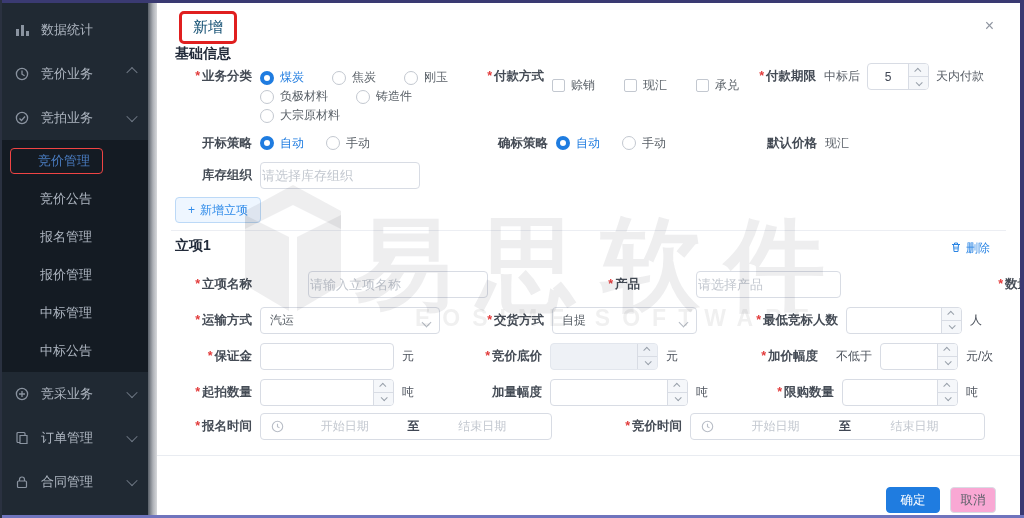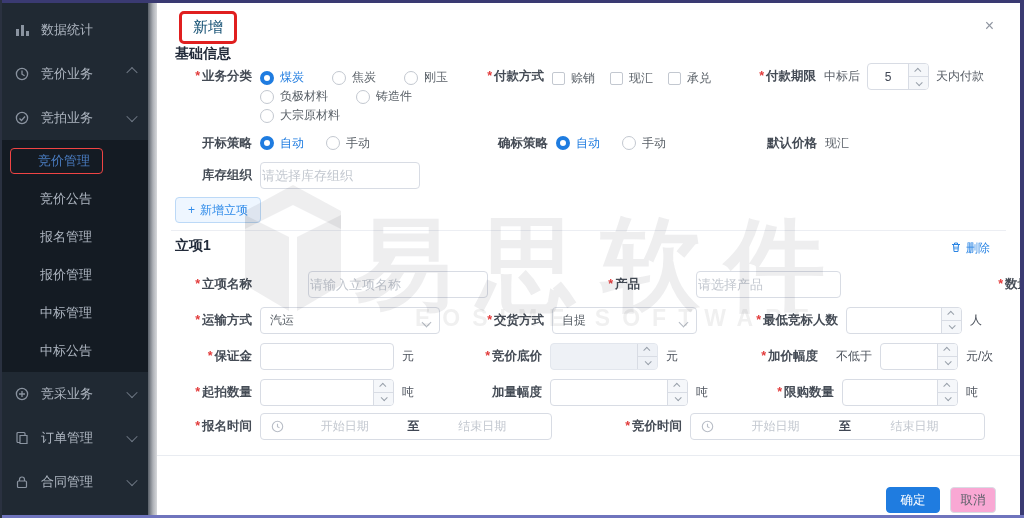--- a/index.html
+++ b/index.html
@@ -60,21 +60,21 @@
   .rad{width:14px;height:14px;border-radius:50%;border:1px solid #c3c8d0;background:#fff;flex:none;display:inline-block;}
   .rad.on{border:4.5px solid #1f7ce0;}
   .opt{display:inline-flex;align-items:center;gap:6px;cursor:pointer;color:#5a6168;}
   .opt.on-lbl{color:#1f7ce0;}
   .cb{width:13px;height:13px;border:1px solid #c3c8d0;border-radius:2px;background:#fff;flex:none;display:inline-block;}
 
   .r1{top:64px;height:48px;align-items:flex-start;}
   .radio-stack{width:218px;display:flex;flex-direction:column;gap:2px;margin-top:2px;}
   .radio-line{display:flex;gap:28px;align-items:flex-end;}
   .r1 .lb{margin-top:1px;}
-  .cbs{width:200px;display:flex;gap:15px;margin-top:3px;text-align:center;}
+  .cbs{width:200px;display:flex;gap:29px;margin-top:10px;text-align:center;}
   .term{display:flex;align-items:center;margin-top:-4px;}
   .term .num{width:62px;margin:0 7px;}
   .r2{top:128px;height:24px;}
   .radline{width:218px;display:flex;gap:22px;align-items:center;}
   .radline2{width:130px;display:flex;gap:22px;align-items:center;}
   .r3{top:158px;height:28px;}
   .add-btn{position:absolute;left:18px;top:194px;height:26px;padding:0 12px;display:inline-flex;align-items:center;gap:5px;background:#eef6ff;border:1px solid #bcd9f7;border-radius:4px;color:#2f8bea;font-size:12px;cursor:pointer;}
   .divider{position:absolute;left:14px;right:14px;top:227px;height:1px;background:#eceef3;}
   .del-link{position:absolute;right:30px;top:237px;display:flex;align-items:center;gap:4px;color:#2b85e4;font-size:12px;cursor:pointer;}
 

